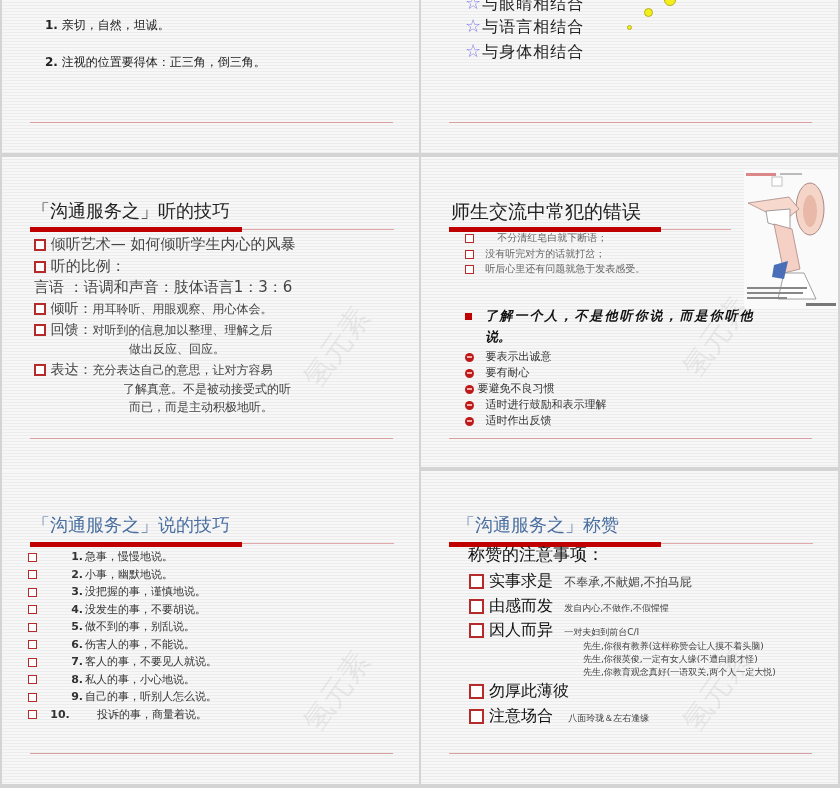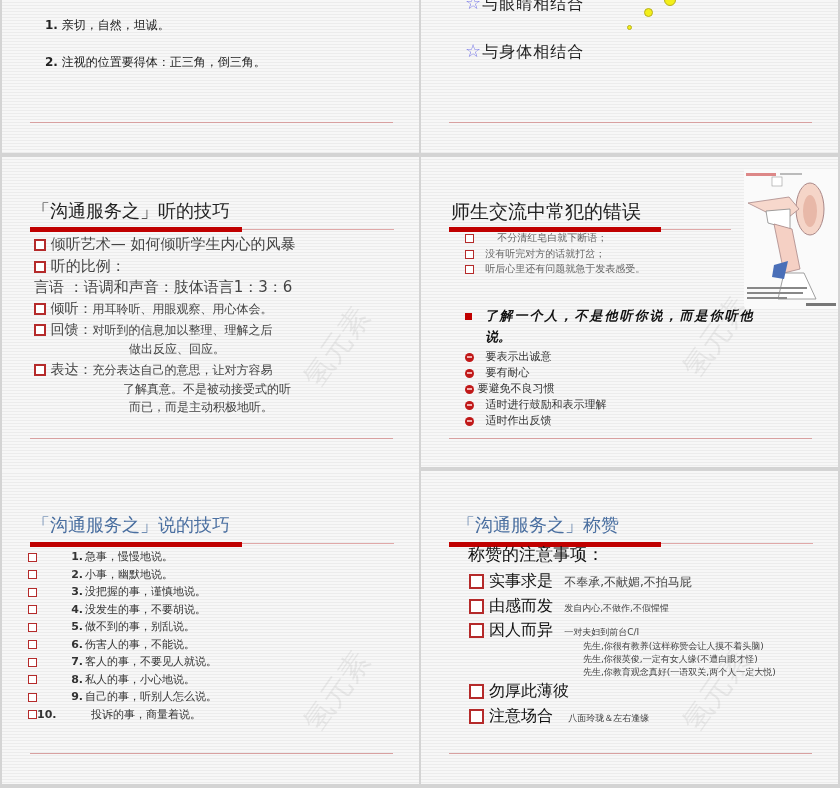--- a/index.html
+++ b/index.html
@@ -59,20 +59,23 @@
     <span class="bold-num">2.</span>
     <span>注视的位置要得体：正三角，倒三角。</span>
   </div>
   <div class="footer-line" style="top:122px;"></div>
 </div>
 
 <div class="slide" id="s2">
   <div class="txt" style="left:44px; top:-8px; font-size:16px; letter-spacing:1px;">
     <span class="star">☆</span><span>与眼睛相结合</span>
   </div>
+  <div class="txt" style="left:44px; top:15px; font-size:16px; letter-spacing:1px;">
+    <span class="star">☆</span><span>与语言相结合</span>
+  </div>
   <div class="txt" style="left:44px; top:40px; font-size:16px; letter-spacing:1px;">
     <span class="star">☆</span><span>与身体相结合</span>
   </div>
   <div class="dot" style="left:243px; top:-6px; width:10px; height:10px;"></div>
   <div class="dot" style="left:223px; top:8px; width:7px; height:7px;"></div>
   <div class="dot" style="left:206px; top:25px; width:3px; height:3px;"></div>
   <div class="footer-line" style="top:122px;"></div>
 </div>
 
 <div class="slide" id="s3">
@@ -186,21 +189,21 @@
   <div id="s5list">
       <div class="txt" style="left: 26px; top: 78px; font-size: 11px; color: rgb(51, 51, 51);"><span class="sq sq-small"></span><span class="bold-num" style="display: inline-block; width: 46px; text-align: right; margin-right: 2px;">1.</span><span>急事，慢慢地说。</span></div>
       <div class="txt" style="left: 26px; top: 95.5px; font-size: 11px; color: rgb(51, 51, 51);"><span class="sq sq-small"></span><span class="bold-num" style="display: inline-block; width: 46px; text-align: right; margin-right: 2px;">2.</span><span>小事，幽默地说。</span></div>
       <div class="txt" style="left: 26px; top: 113px; font-size: 11px; color: rgb(51, 51, 51);"><span class="sq sq-small"></span><span class="bold-num" style="display: inline-block; width: 46px; text-align: right; margin-right: 2px;">3.</span><span>没把握的事，谨慎地说。</span></div>
       <div class="txt" style="left: 26px; top: 130.5px; font-size: 11px; color: rgb(51, 51, 51);"><span class="sq sq-small"></span><span class="bold-num" style="display: inline-block; width: 46px; text-align: right; margin-right: 2px;">4.</span><span>没发生的事，不要胡说。</span></div>
       <div class="txt" style="left: 26px; top: 148px; font-size: 11px; color: rgb(51, 51, 51);"><span class="sq sq-small"></span><span class="bold-num" style="display: inline-block; width: 46px; text-align: right; margin-right: 2px;">5.</span><span>做不到的事，别乱说。</span></div>
       <div class="txt" style="left: 26px; top: 165.5px; font-size: 11px; color: rgb(51, 51, 51);"><span class="sq sq-small"></span><span class="bold-num" style="display: inline-block; width: 46px; text-align: right; margin-right: 2px;">6.</span><span>伤害人的事，不能说。</span></div>
       <div class="txt" style="left: 26px; top: 183px; font-size: 11px; color: rgb(51, 51, 51);"><span class="sq sq-small"></span><span class="bold-num" style="display: inline-block; width: 46px; text-align: right; margin-right: 2px;">7.</span><span>客人的事，不要见人就说。</span></div>
       <div class="txt" style="left: 26px; top: 200.5px; font-size: 11px; color: rgb(51, 51, 51);"><span class="sq sq-small"></span><span class="bold-num" style="display: inline-block; width: 46px; text-align: right; margin-right: 2px;">8.</span><span>私人的事，小心地说。</span></div>
       <div class="txt" style="left: 26px; top: 218px; font-size: 11px; color: rgb(51, 51, 51);"><span class="sq sq-small"></span><span class="bold-num" style="display: inline-block; width: 46px; text-align: right; margin-right: 2px;">9.</span><span>自己的事，听别人怎么说。</span></div>
-      <div class="txt" style="left: 26px; top: 235.5px; font-size: 11px; color: rgb(51, 51, 51);"><span class="sq sq-small"></span><span class="bold-num" style="display: inline-block; width: 46px; text-align: left; margin-right: 8px;">10.</span><span>投诉的事，商量着说。</span></div>
+      <div class="txt" style="left: 26px; top: 235.5px; font-size: 11px; color: rgb(51, 51, 51);"><span class="sq sq-small"></span><span class="bold-num" style="display: inline-block; width: 46px; text-align: center; margin-right: 14px;">10.</span><span>投诉的事，商量着说。</span></div>
     </div>
 
   <div class="watermark" style="left:290px; top:200px;">氢元素</div>
   <div class="footer-line" style="top:282px;"></div>
 </div>
 
 <div class="slide" id="s6">
   <div class="txt serif" style="left:36px; top:42px; font-size:18px; color:#4a6fa0;">「沟通服务之」称赞</div>
   <div class="title-rule-thick" style="top:71px;"></div>
   <div class="title-rule-thin" style="top:72px;"></div>

